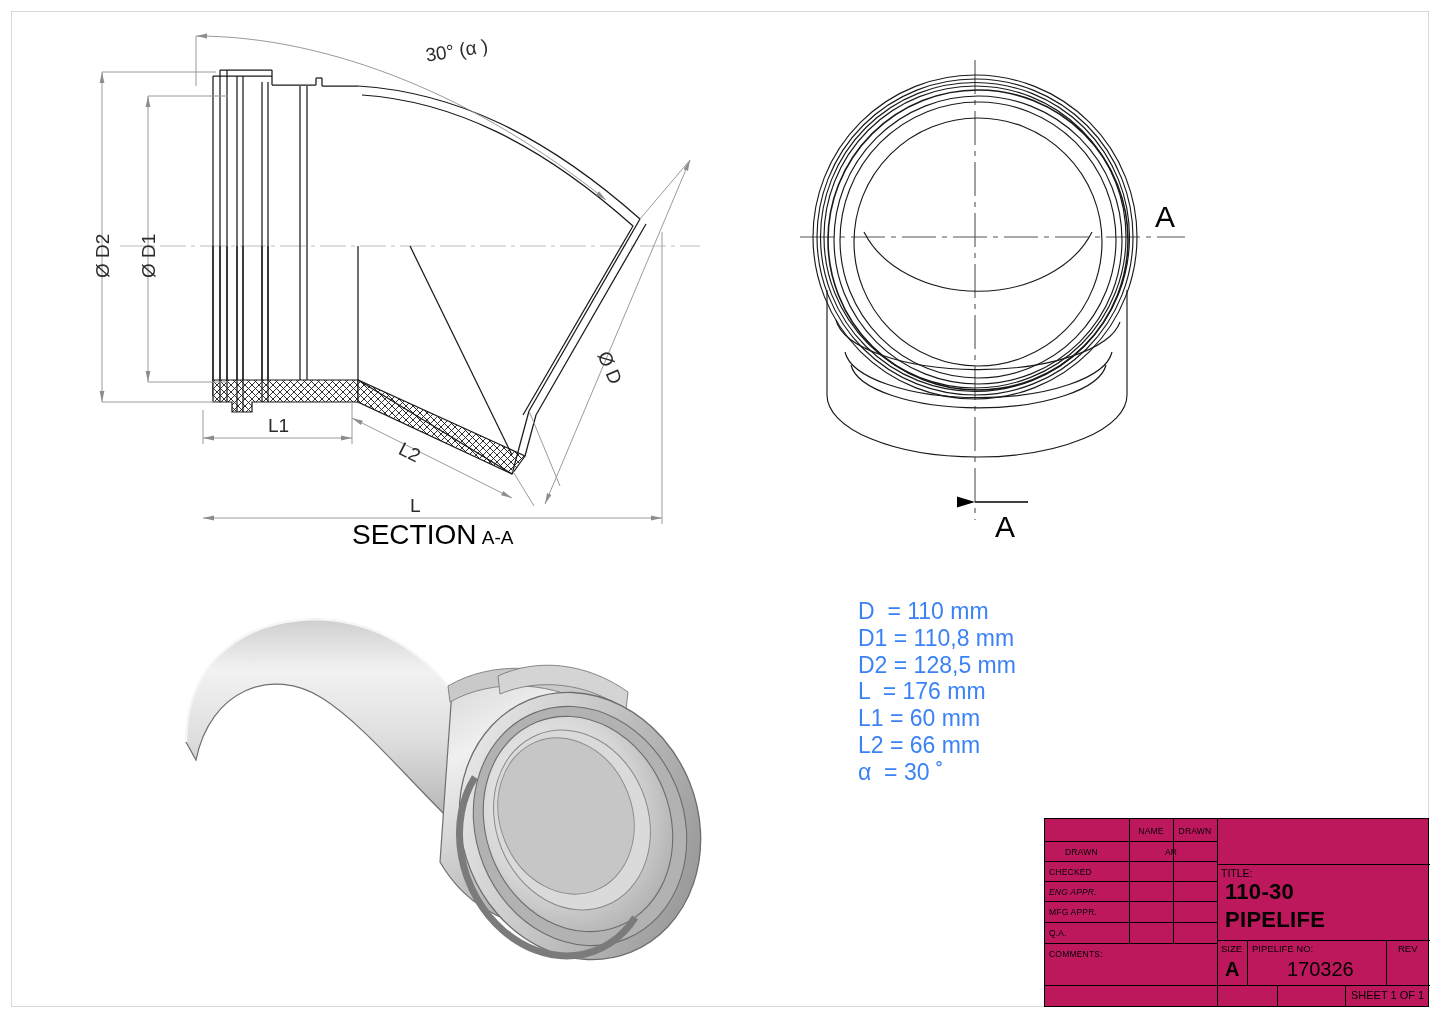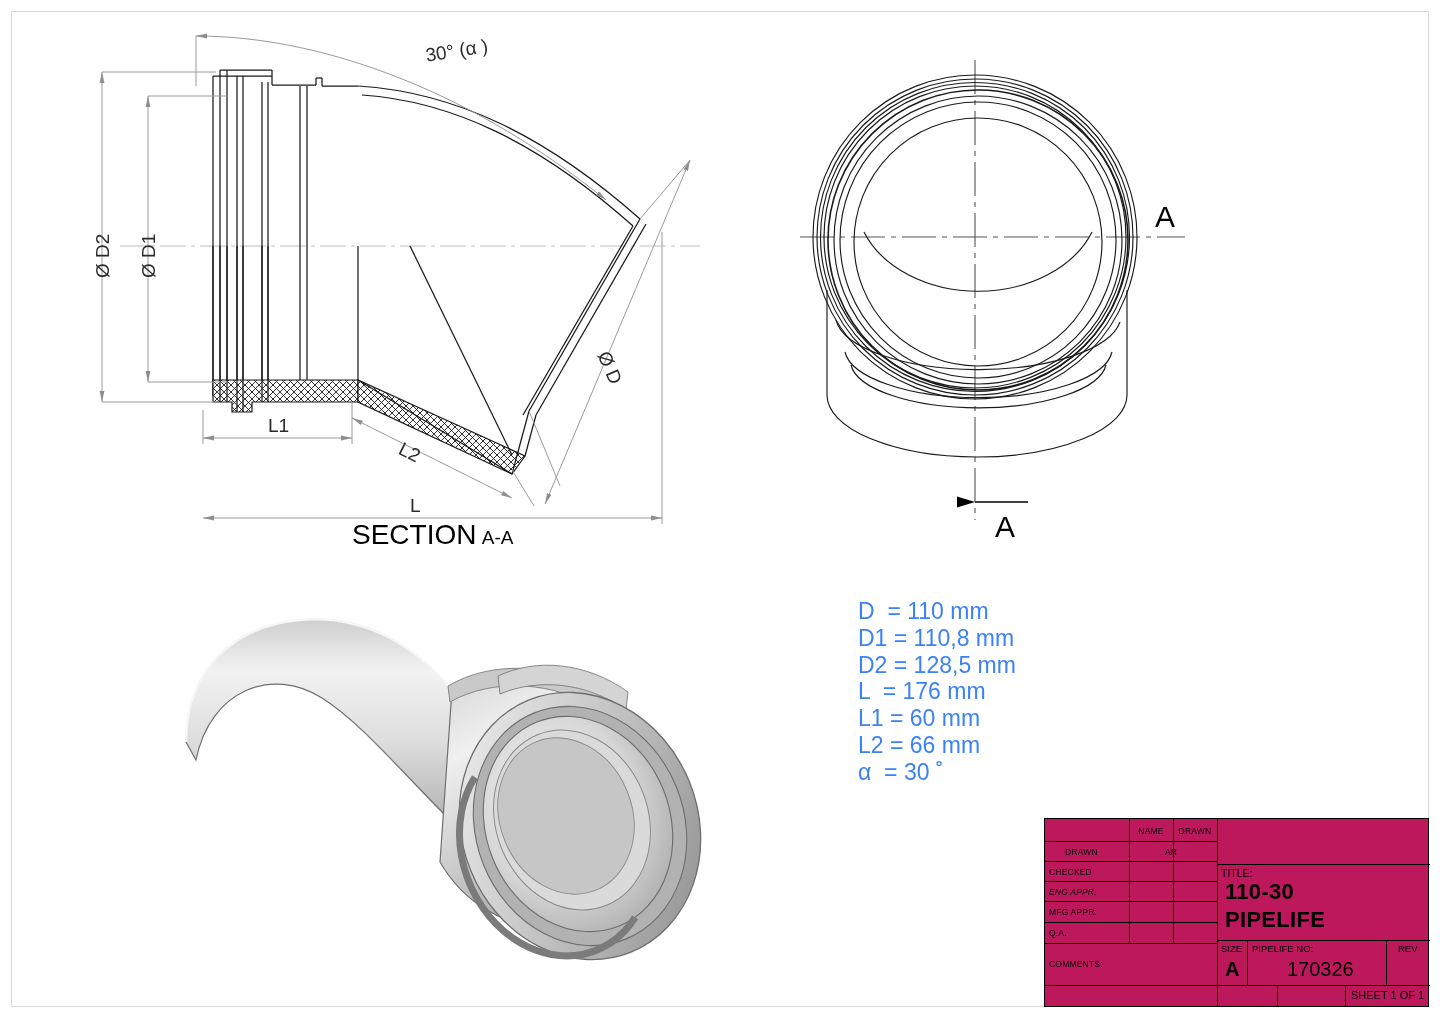--- a/index.html
+++ b/index.html
@@ -301,21 +301,21 @@
 
     <div class="tb-cell" style="left:4px;top:68px;font-style:italic;">ENG APPR.</div>
     <div class="tb-cell c" style="left:84px;top:68px;width:44px;"></div>
 
     <div class="tb-cell" style="left:4px;top:88px;">MFG APPR.</div>
     <div class="tb-cell c" style="left:84px;top:88px;width:44px;"></div>
 
     <div class="tb-cell" style="left:4px;top:109px;">Q.A.</div>
     <div class="tb-cell c" style="left:84px;top:109px;width:44px;"></div>
 
-    <div class="tb-cell" style="left:4px;top:130px;margin-top:10px;">COMMENTS:</div>
+    <div class="tb-cell" style="left:4px;top:130px;">COMMENTS:</div>
 
     <div class="tb-lbl" style="left:176px;top:48px;">TITLE:</div>
     <div id="tb-title-110" style="left:180px;top:60px;">110-30</div>
     <div id="tb-title-kulma" style="left:180px;top:88px;">PIPELIFE</div>
 
     <div class="tb-lbl" style="left:176px;top:124px;font-size:9.5px;">SIZE</div>
     <div id="tb-size-val" style="left:180px;top:139px;">A</div>
 
     <div class="tb-lbl" style="left:207px;top:124px;font-size:9.5px;">PIPELIFE NO:</div>
     <div id="tb-pipelife-no-val" style="left:242px;top:139px;text-align:right;">170326</div>

